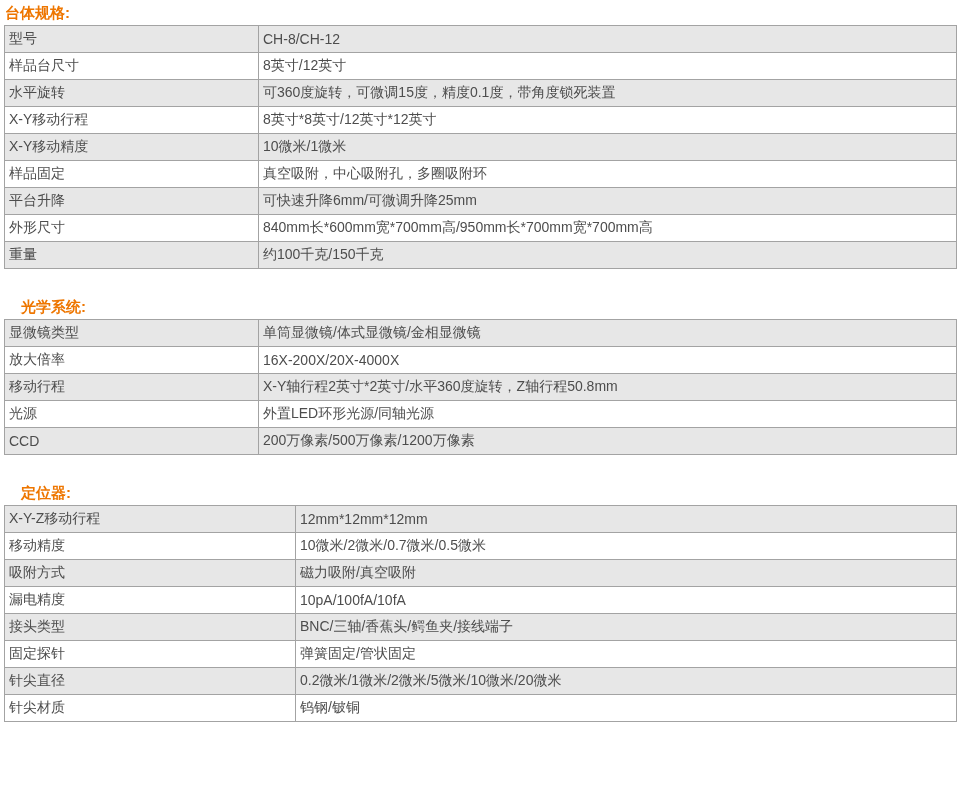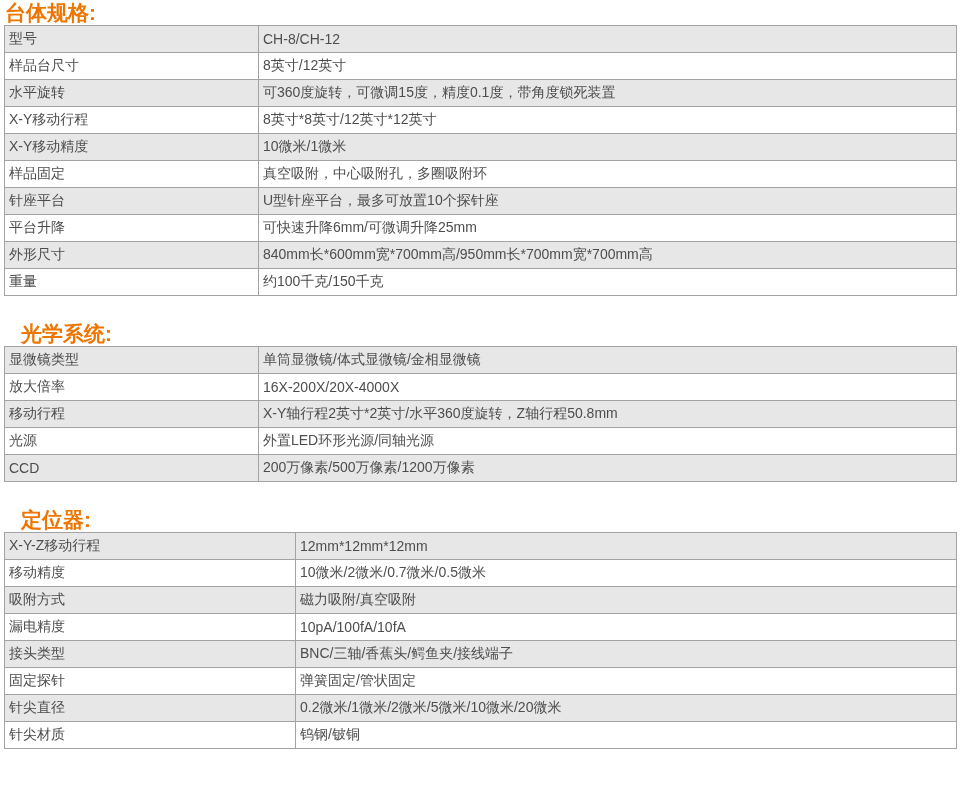--- a/index.html
+++ b/index.html
@@ -10,21 +10,21 @@
   }
   body {
     width: 960px;
     height: 805px;
     overflow: hidden;
   }
   .page {
     padding: 3px 3px 0 4px;
   }
   .section-title {
-    font-size: 21px;
+    font-size: 15px;
     line-height: 19px;
     font-weight: bold;
     color: #ee7600;
     margin: 0 0 3px 1px;
   }
   .section + .section .section-title {
     margin-top: 28px;
     margin-left: 17px;
   }
   table.spec-table {
@@ -79,24 +79,20 @@
             <td class="label-cell">X-Y移动行程</td>
             <td class="value-cell">8英寸*8英寸/12英寸*12英寸</td>
           </tr>
           <tr>
             <td class="label-cell">X-Y移动精度</td>
             <td class="value-cell">10微米/1微米</td>
           </tr>
           <tr>
             <td class="label-cell">样品固定</td>
             <td class="value-cell">真空吸附，中心吸附孔，多圈吸附环</td>
-          </tr>
-          <tr>
-            <td class="label-cell">针座平台</td>
-            <td class="value-cell">U型针座平台，最多可放置10个探针座</td>
           </tr>
           <tr>
             <td class="label-cell">平台升降</td>
             <td class="value-cell">可快速升降6mm/可微调升降25mm</td>
           </tr>
           <tr>
             <td class="label-cell">外形尺寸</td>
             <td class="value-cell">840mm长*600mm宽*700mm高/950mm长*700mm宽*700mm高</td>
           </tr>
           <tr>

